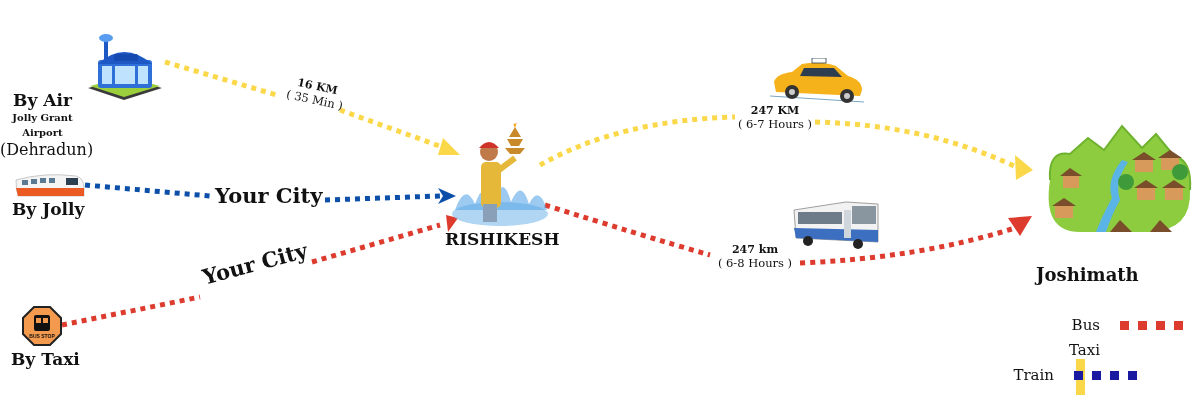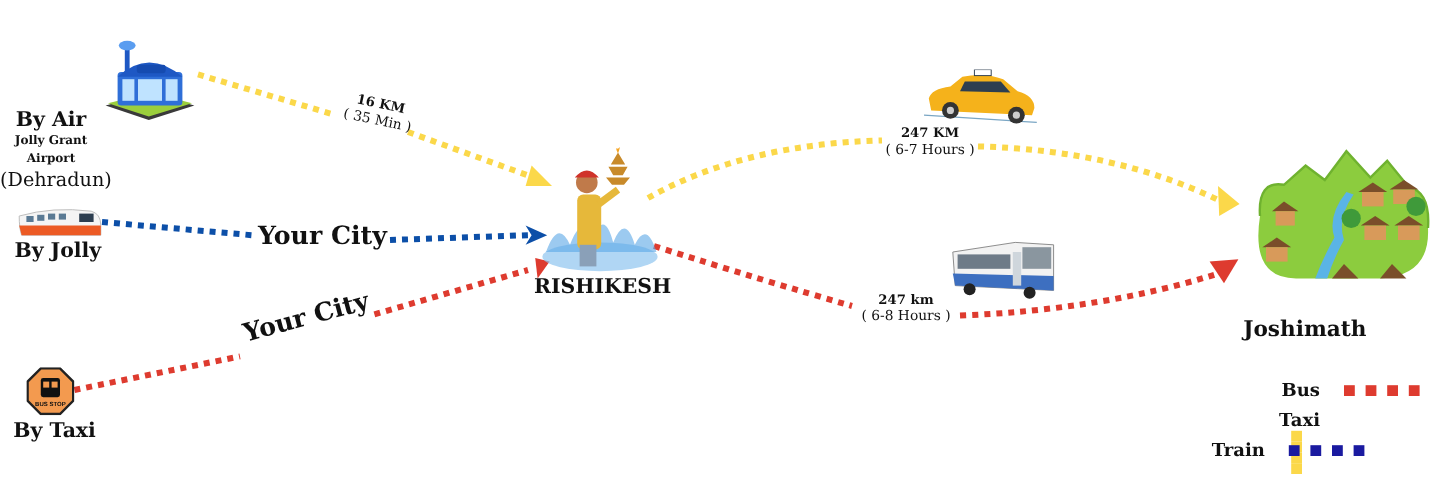--- a/index.html
+++ b/index.html
@@ -8,21 +8,21 @@
   .abs { position: absolute; }
   svg.routes { position: absolute; left: 0; top: 0; }
   .lbl { position: absolute; font-weight: bold; white-space: nowrap; }
   .src-title { font-size: 17px; font-weight: bold; }
   .sub { font-size: 10px; font-weight: bold; text-align: center; line-height: 15px; }
   .sub-light { font-size: 16px; font-weight: normal; text-align: center; }
   .dist { font-size: 11px; font-weight: bold; text-align: center; }
   .time { font-size: 11.5px; font-weight: normal; text-align: center; }
   .yourcity { font-size: 21px; font-weight: bold; }
   .legend-row { position: absolute; display: flex; align-items: center; }
-  .legend-label { font-size: 15px; font-weight: bold; width: 50px; text-align: right; margin-right: 20px; }
+  .legend-label { font-size: 15px; font-weight: normal; width: 50px; text-align: right; margin-right: 20px; }
   .legend-sq { width: 9px; height: 9px; margin-right: 9px; }
 </style>
 </head>
 <body>
 
 <svg class="routes" width="1200" height="400" viewBox="0 0 1200 400">
   <defs>
     <marker id="arrowY" markerWidth="10" markerHeight="10" refX="5" refY="5" orient="auto" markerUnits="userSpaceOnUse">
       <path d="M0,0 L10,5 L0,10 L3,5 Z" fill="#fbd84a"></path>
     </marker>

